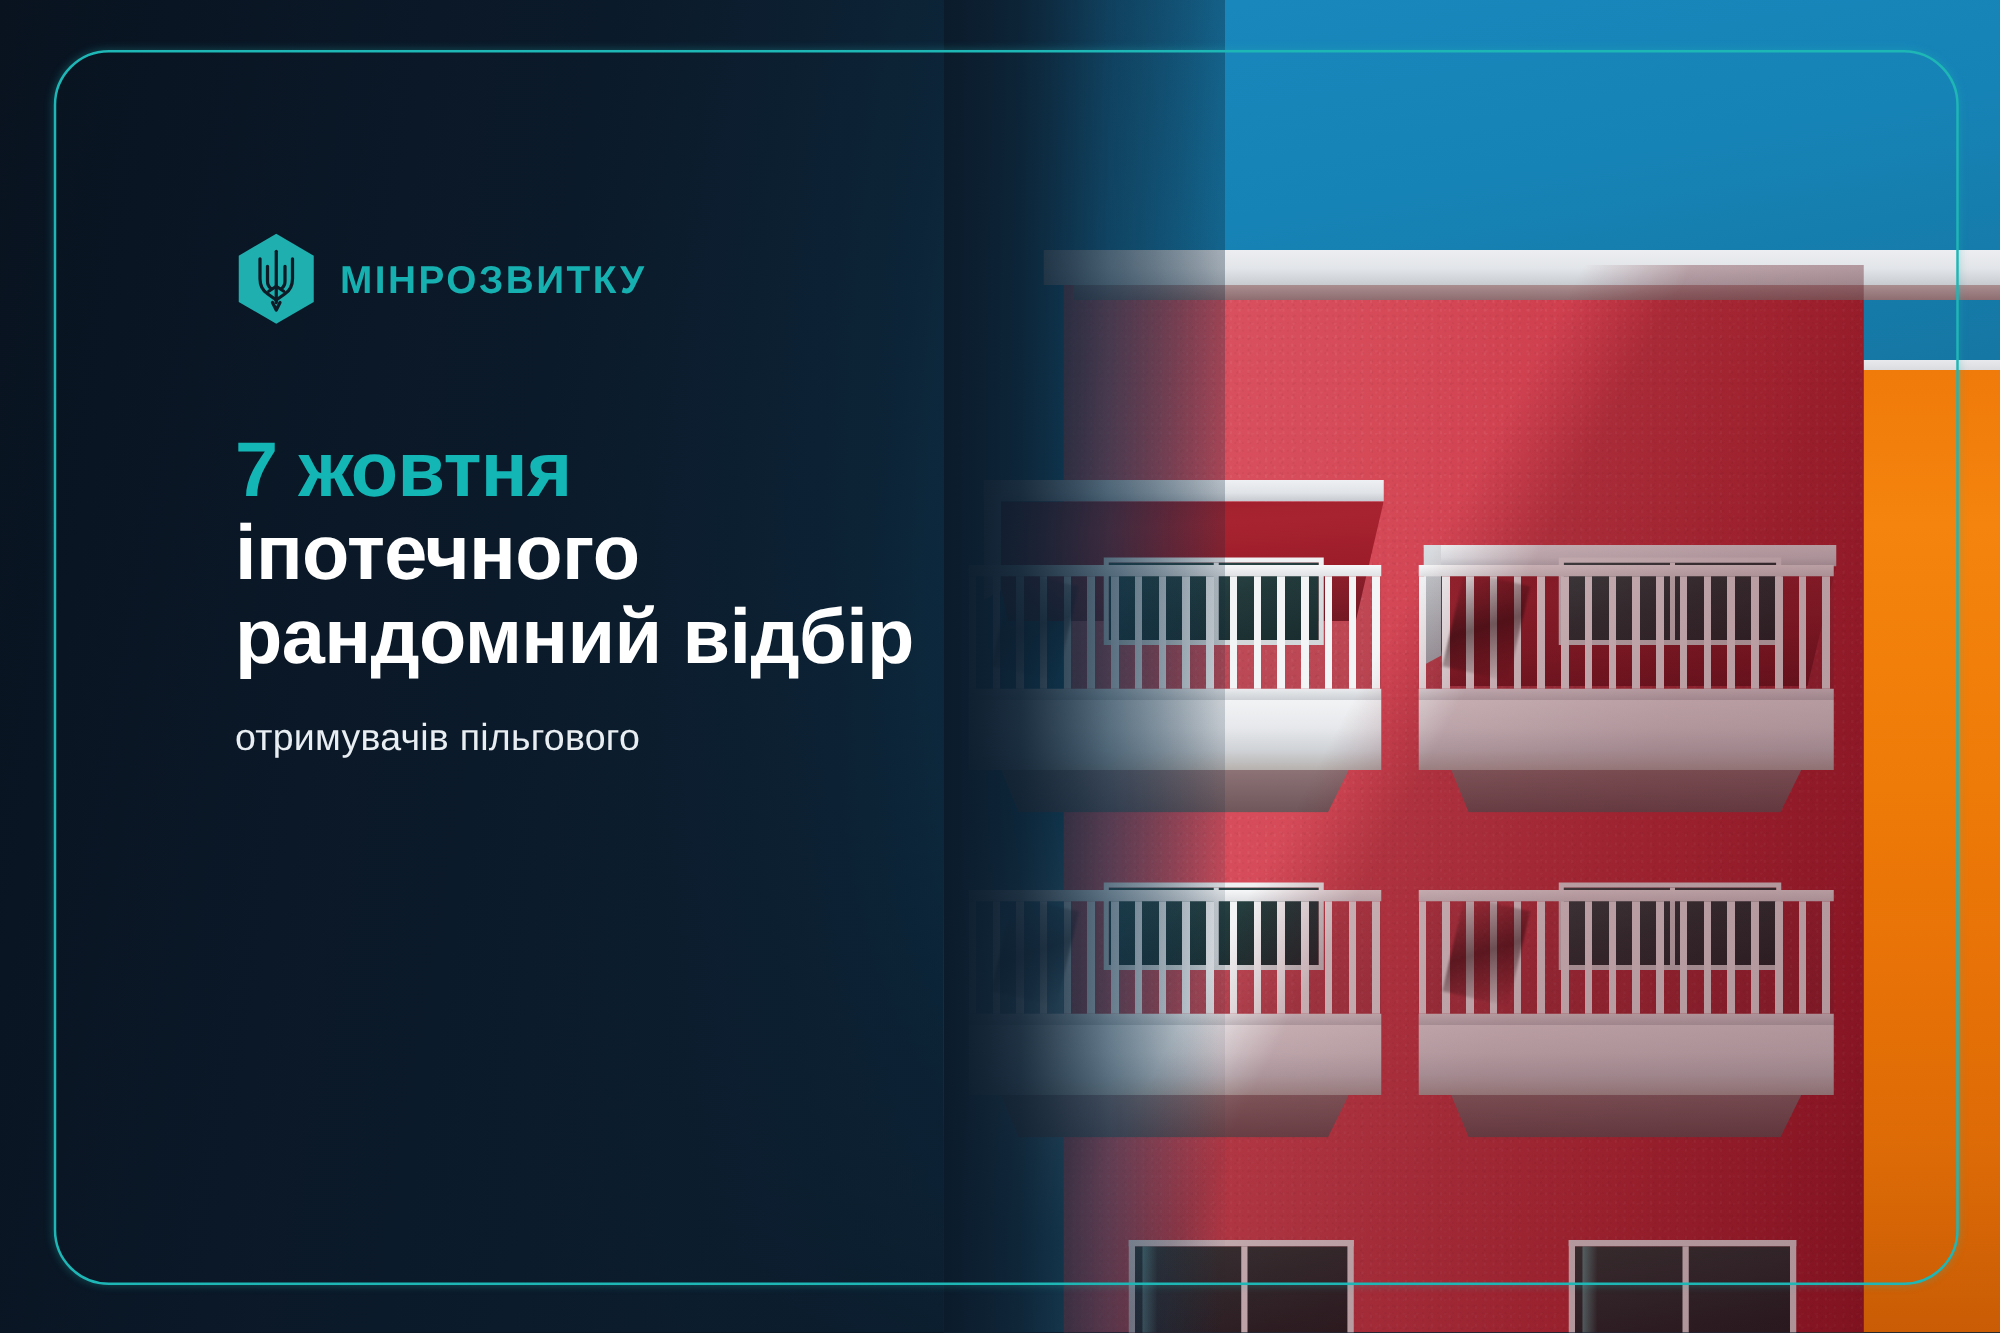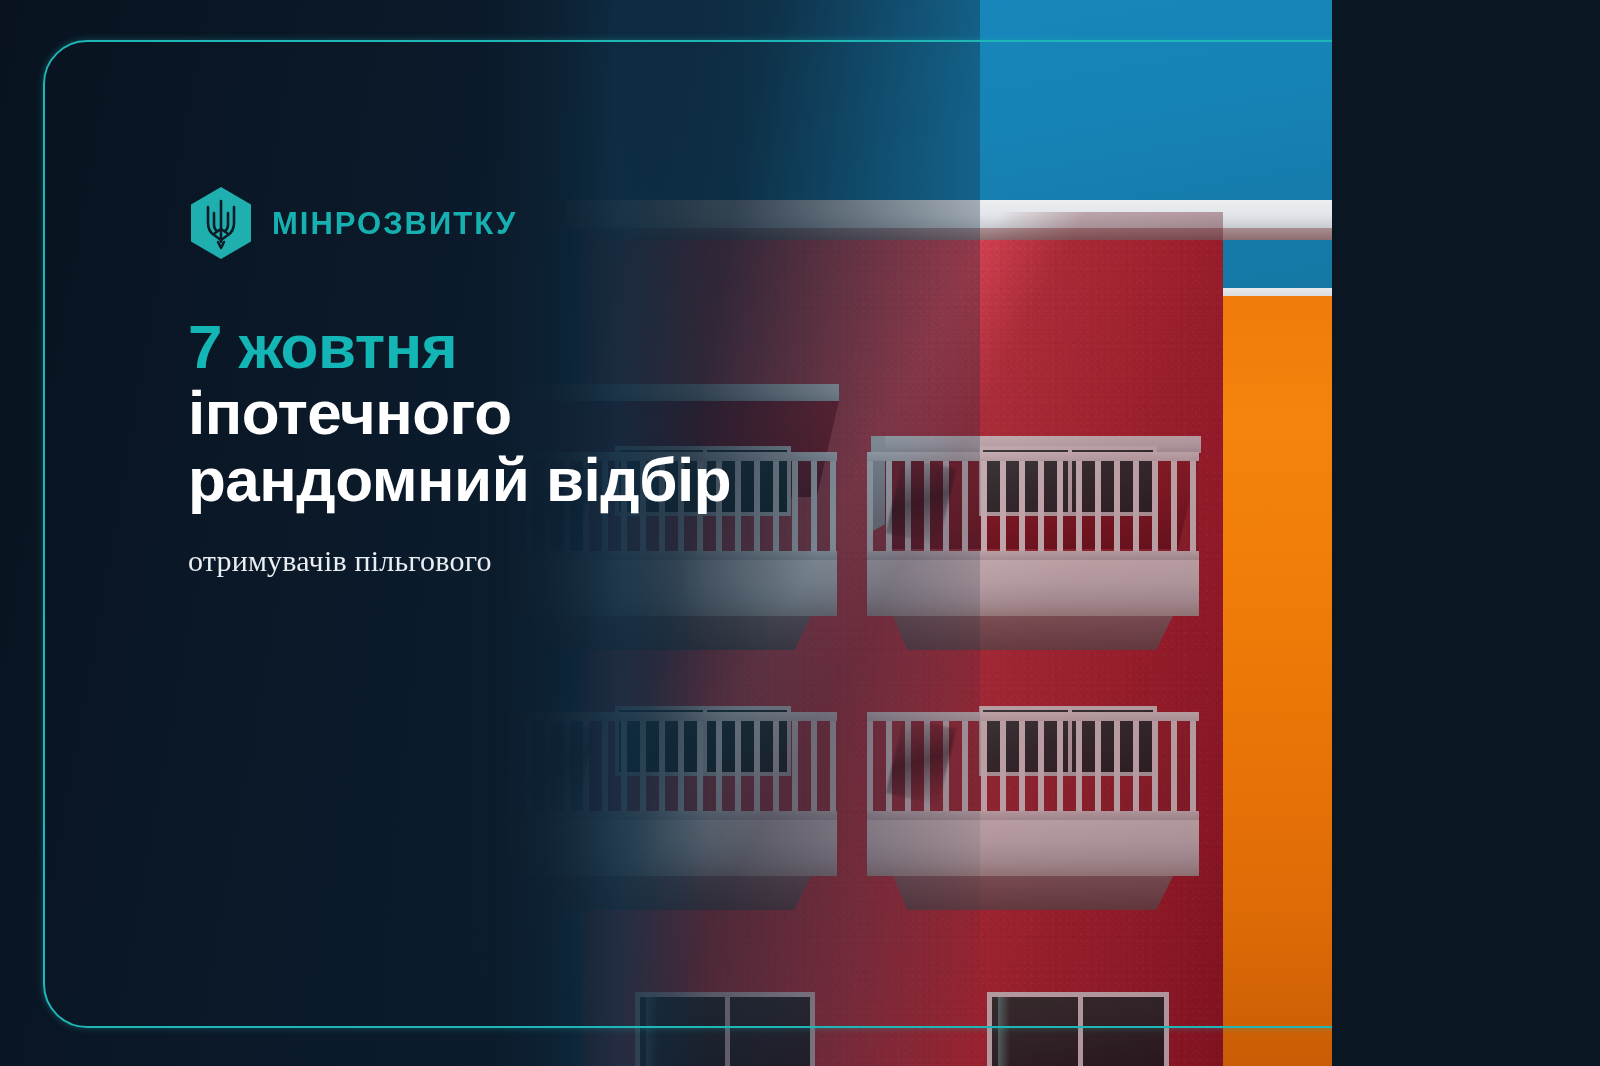--- a/index.html
+++ b/index.html
@@ -3,21 +3,21 @@
 <meta charset="utf-8">
 <title>Мінрозвитку — анонс</title>
 <style>
   html,body{margin:0;padding:0;}
   body{
     width:1600px;height:1066px;overflow:hidden;
     font-family:"Liberation Sans","DejaVu Sans",sans-serif;
     background:#0a1622;
   }
   .poster{
-    position:relative;width:1332px;height:1066px;overflow:hidden;
+    position:relative;width:1600px;height:1066px;overflow:hidden;
     background:
       radial-gradient(120% 130% at 96% 14%, #1a7fb0 0%, #12597f 26%, #0d3a56 48%, #0b2335 66%, #0a1724 84%);
     background-color:#0a1622;
   }
   
   .left-veil{
     position:absolute;left:0;top:0;width:980px;height:100%;
     background:linear-gradient(100deg,#091320 0%, #0b1a2a 42%, rgba(12,30,47,0.82) 66%, rgba(13,40,62,0.30) 88%, rgba(13,45,70,0) 100%);
     pointer-events:none;
   }
@@ -189,33 +189,33 @@
 
   .brand{display:flex;align-items:center;gap:18px;margin-top:186px;}
   .hex{
     width:66px;height:74px;flex:0 0 auto;display:block;
   }
   .brand-name{
     color:#17b0b0;font-size:31px;font-weight:700;letter-spacing:2.0px;
     line-height:1;white-space:nowrap;
   }
 
-  .headline{margin-top:54px;}
+  .headline{margin-top:84px;}
   .hl-line{
     font-size:62px;font-weight:700;line-height:1.07;letter-spacing:-0.5px;
     white-space:nowrap;
   }
   .hl-accent{color:#13b5b5;}
   .hl-white{color:#ffffff;}
 
   .subtitle{
     margin-top:28px;color:#e9eef3;font-size:30px;font-weight:400;
     line-height:1.30;letter-spacing:0.2px;
   }
-  .sub-line{white-space:nowrap;font-family:Liberation Serif, serif;}
+  .sub-line{white-space:nowrap;}
 </style>
 </head>
 <body>
 
 <div class="poster">
 
   <div class="photo">
     <div class="sky"></div>
     <div class="cloud"></div>
     <div class="cloud2"></div>

